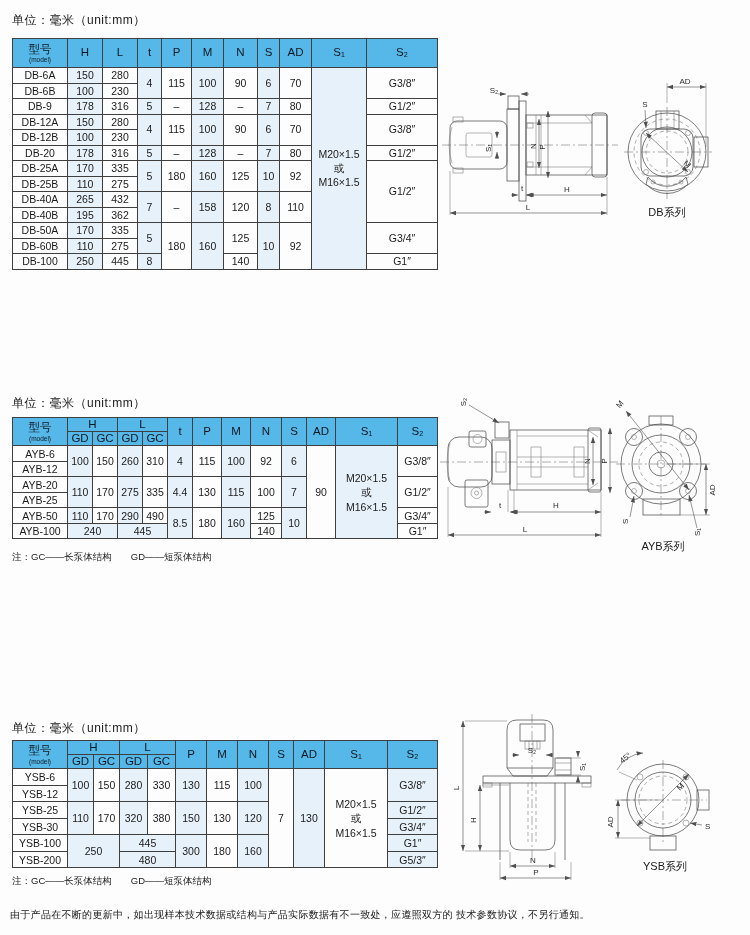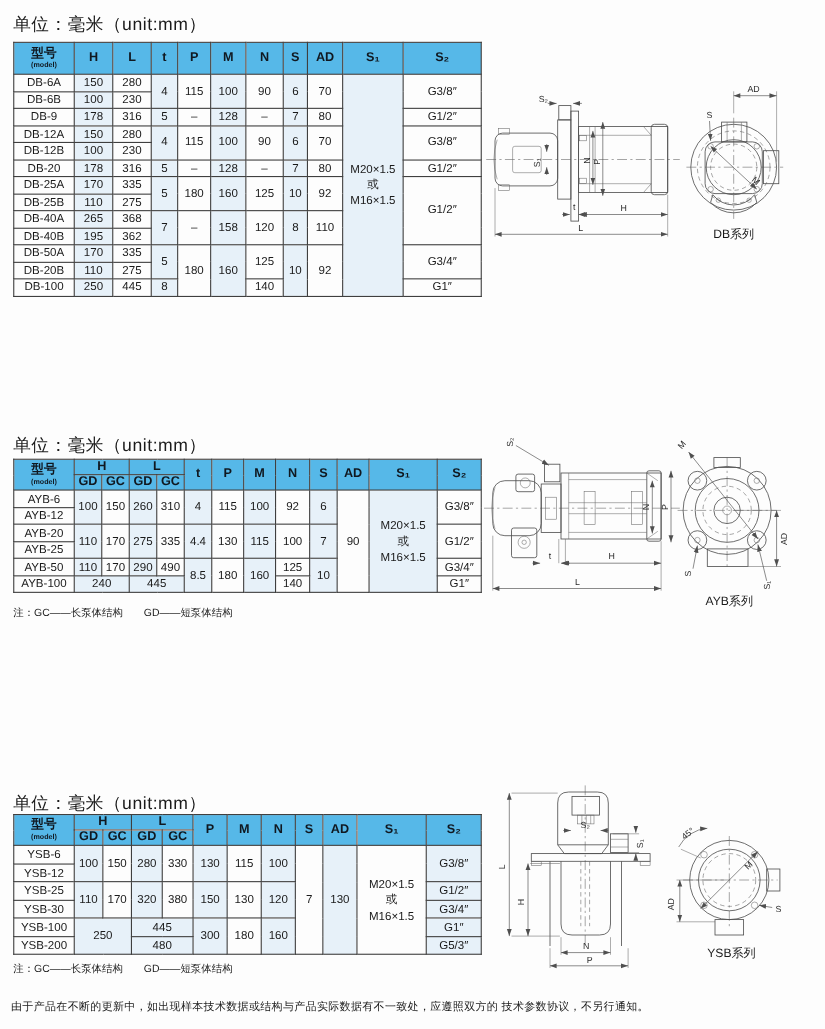--- a/index.html
+++ b/index.html
@@ -2,29 +2,29 @@
 <html style="--hdr: #56b8e8; --tint: #e7f1f9;"><head>
 <meta charset="utf-8">
 <style>
   html,body{margin:0;padding:0}
   body{
     width:750px;height:935px;position:relative;
     background:#fdfdfd;color:#1a1a1a;
     font-family:"Liberation Sans","DejaVu Sans",sans-serif;
   }
   .abs{position:absolute}
-  .unit{font-size:16px;letter-spacing:.5px}
+  .unit{font-size:12px;letter-spacing:.5px}
   .note{font-size:9.5px}
   .footer{font-size:10px;letter-spacing:.3px}
   table{border-collapse:collapse;table-layout:fixed}
   th,td{
     border:1px solid #3f3f3f;text-align:center;vertical-align:middle;
     font-size:10.5px;padding:0;line-height:1.15;overflow:hidden;
   }
-  thead th{background:var(--hdr,#56b8e8);font-weight:bold;font-size:11.5px;color:#101820}
+  thead th{background:var(--hdr,#56b8e8);font-weight:normal;font-size:11.5px;color:#101820}
   .sm{font-size:6.5px;line-height:1;margin-top:1px}
   td.tint{background:var(--tint,#e7f1f9)}
   td.pre{white-space:pre-line;line-height:1.35}
   .t1 td{height:14.5px}  .t1 thead th{height:28px}
   .t2 td{height:14.5px}  .t2 thead th{height:13px}
   .t3 td{height:15.5px}  .t3 thead th{height:13px}
   svg{overflow:visible}
   .ln{fill:none;stroke:#4f4f4f;stroke-width:.75}
   .thin{fill:none;stroke:#6a6a6a;stroke-width:.5}
   .cl{fill:none;stroke:#6a6a6a;stroke-width:.55;stroke-dasharray:9 3 2 3}
@@ -144,21 +144,21 @@
         <td rowspan="4">G1/2″</td>
       </tr>
       <tr>
         <td>DB-25B</td>
         <td class="tint">110</td>
         <td>275</td>
       </tr>
       <tr>
         <td>DB-40A</td>
         <td class="tint">265</td>
-        <td>368</td>
+        <td>432</td>
         <td rowspan="2" class="tint">7</td>
         <td rowspan="2">–</td>
         <td rowspan="2" class="tint">158</td>
         <td rowspan="2">120</td>
         <td rowspan="2" class="tint">8</td>
         <td rowspan="2">110</td>
       </tr>
       <tr>
         <td>DB-40B</td>
         <td class="tint">195</td>
@@ -170,21 +170,21 @@
         <td>335</td>
         <td rowspan="2" class="tint">5</td>
         <td rowspan="3">180</td>
         <td rowspan="3" class="tint">160</td>
         <td rowspan="2">125</td>
         <td rowspan="3" class="tint">10</td>
         <td rowspan="3">92</td>
         <td rowspan="2">G3/4″</td>
       </tr>
       <tr>
-        <td>DB-20B</td>
+        <td>DB-60B</td>
         <td class="tint">110</td>
         <td>275</td>
       </tr>
       <tr>
         <td>DB-100</td>
         <td class="tint">250</td>
         <td>445</td>
         <td class="tint">8</td>
         <td>140</td>
         <td>G1″</td>

